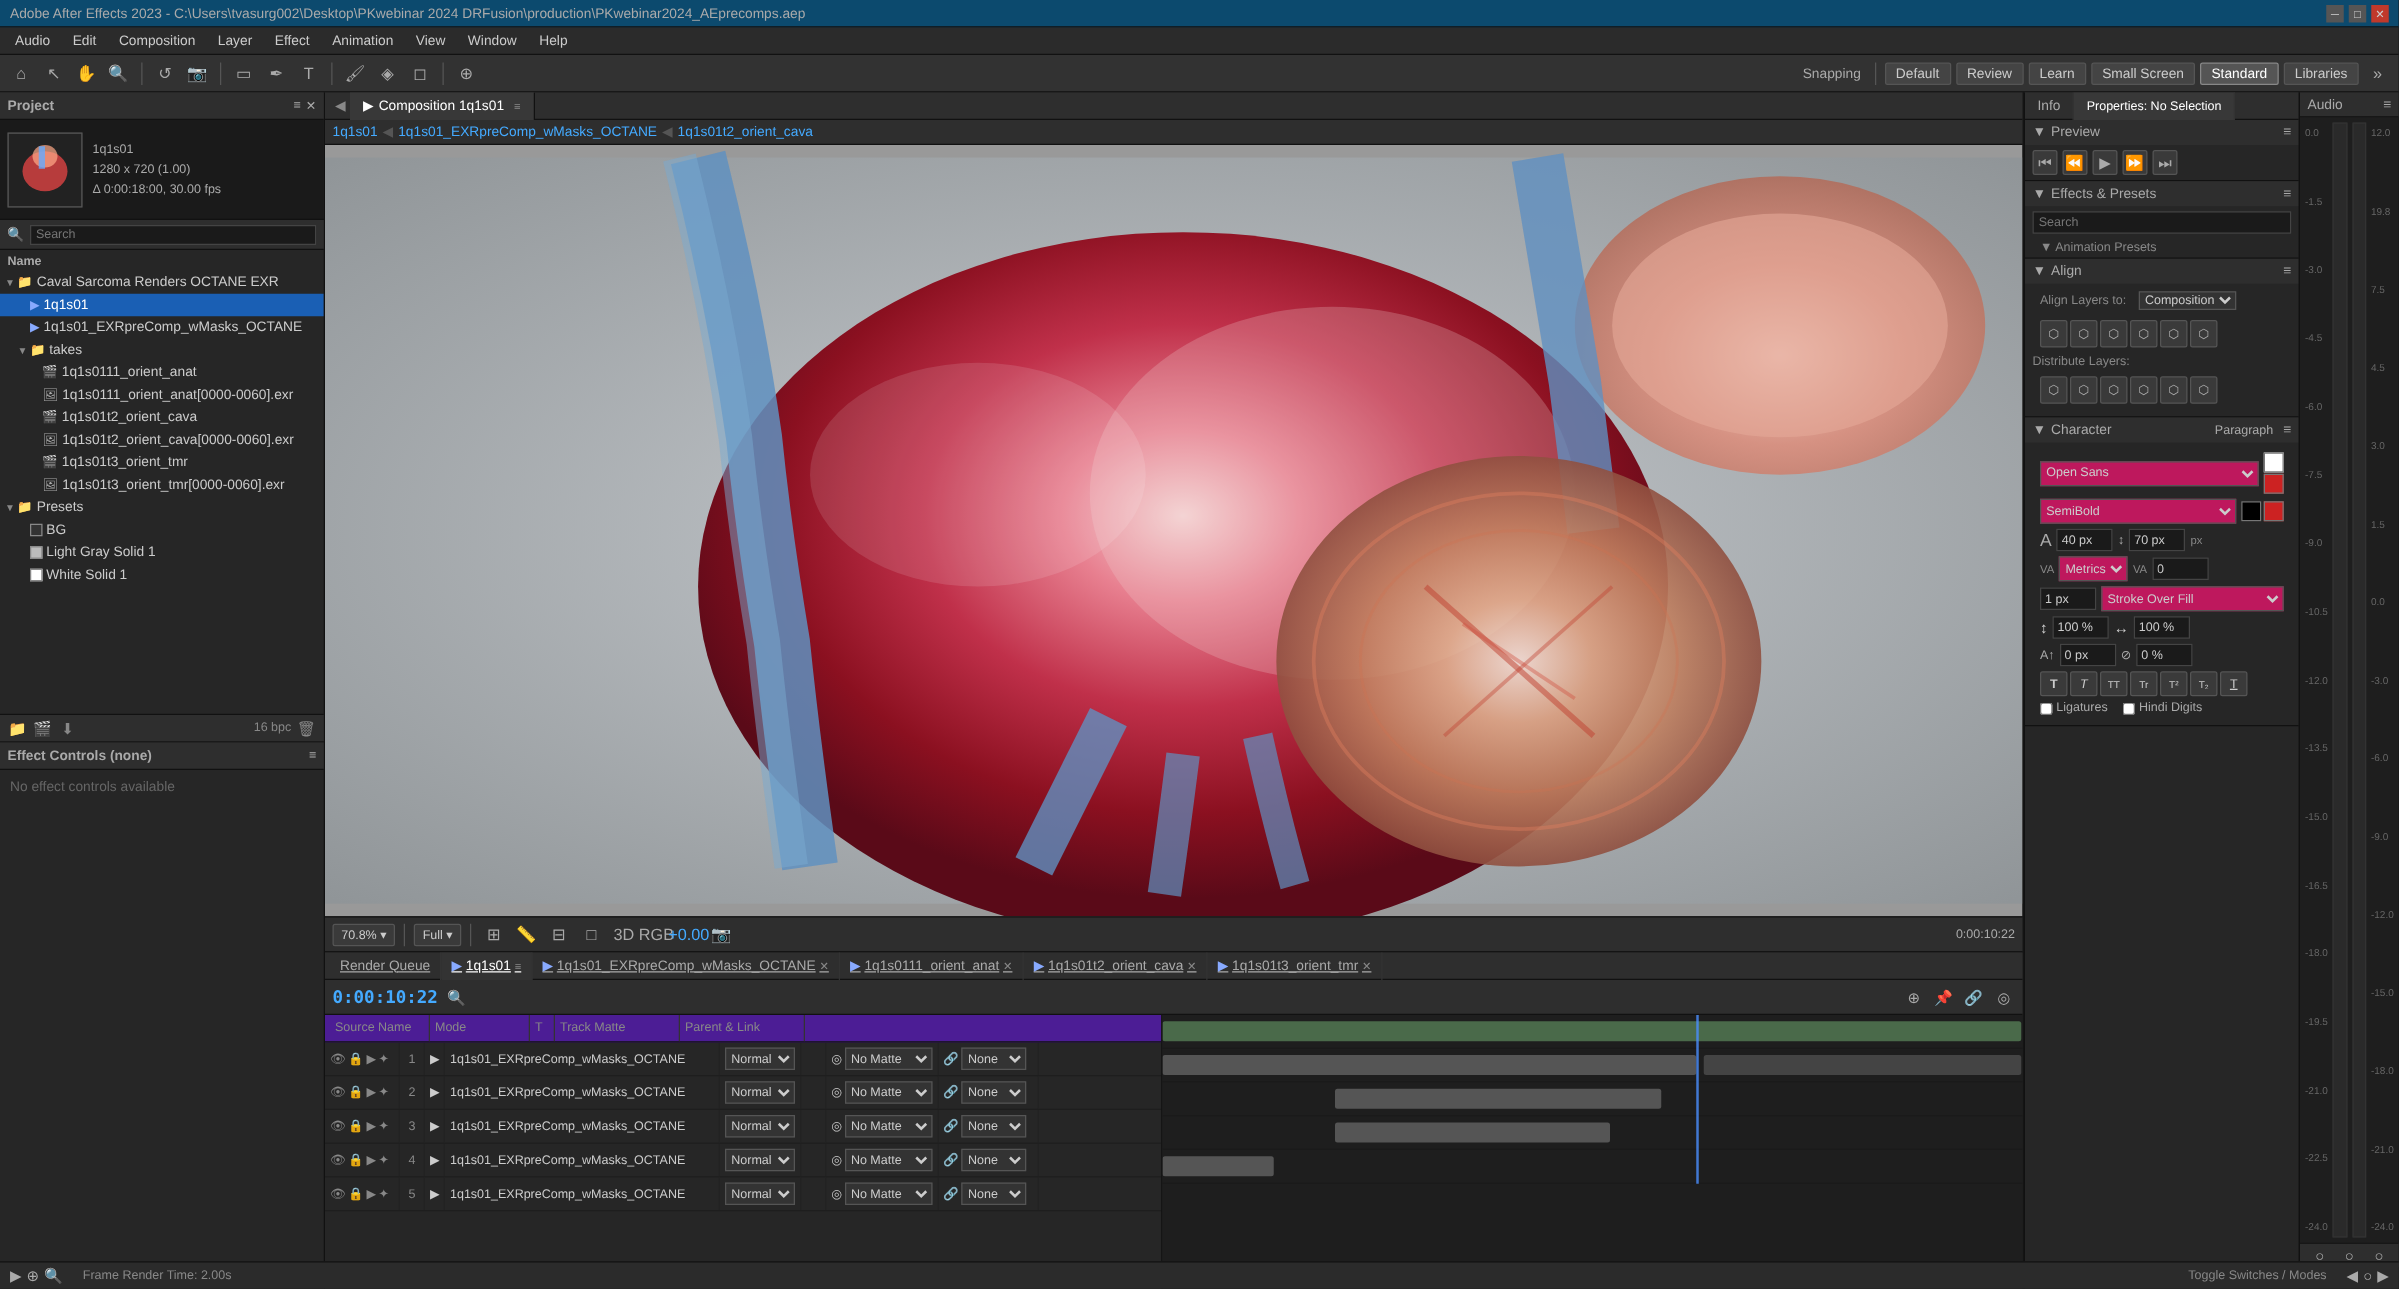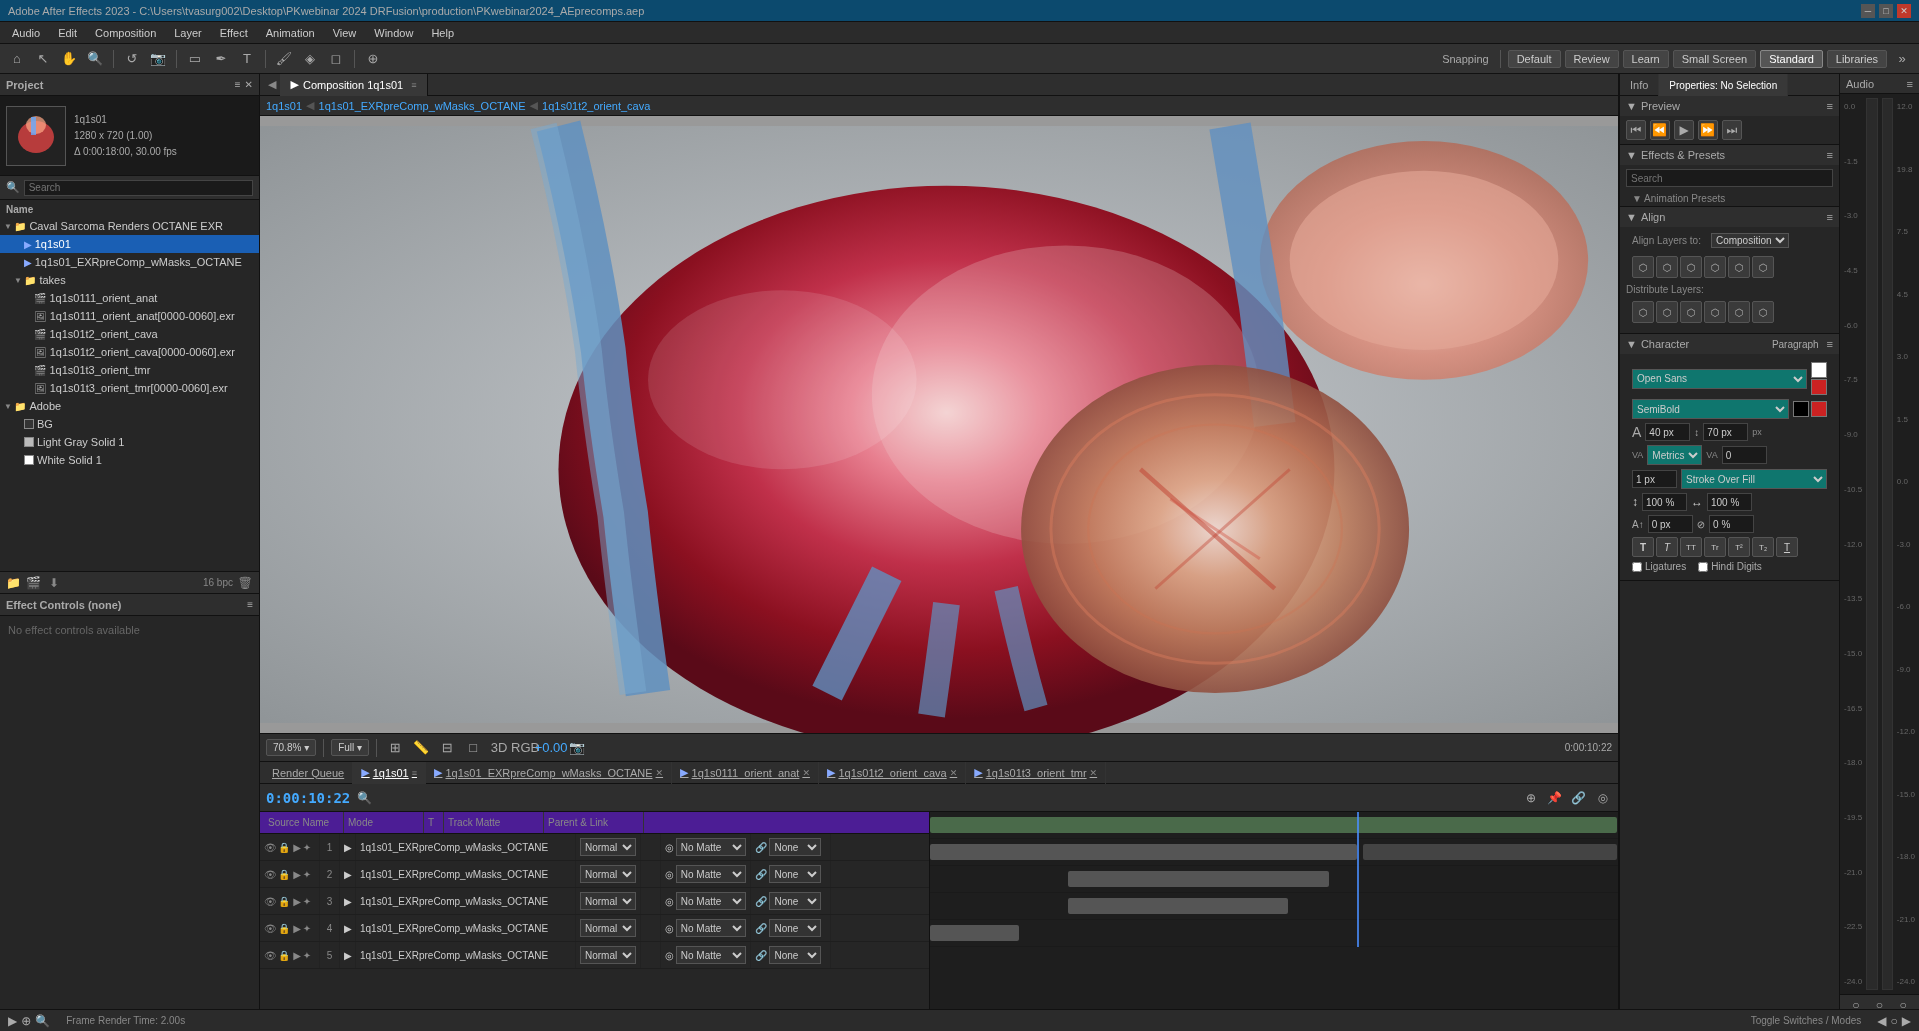--- a/index.html
+++ b/index.html
@@ -495,21 +495,21 @@
 
     
     .char-row {
       display: flex;
       align-items: center;
       gap: 4px;
       padding: 2px 6px;
       font-size: 10px;
     }
     .char-select {
-      background: #0f766e; border: 1px solid #555; color: #ccc;
+      background: #be185d; border: 1px solid #555; color: #ccc;
       font-size: 10px; height: 20px;
     }
     .char-input {
       width: 45px;
       background: #1a1a1a; border: 1px solid #444; color: #ccc;
       font-size: 10px; padding: 1px 3px; height: 18px;
     }
     .char-text-btns {
       display: flex;
       gap: 2px;
@@ -755,21 +755,21 @@
           <span>1q1s01t3_orient_tmr</span>
         </div>
         <div class="tree-item" style="padding-left: 34px;">
           <span class="item-icon" style="color:#aaa;">🖼</span>
           <span>1q1s01t3_orient_tmr[0000-0060].exr</span>
         </div>
 
         <div class="tree-item" style="padding-left: 4px;">
           <span class="arrow">▼</span>
           <span class="item-icon">📁</span>
-          <span>Adobe</span>
+          <span>Presets</span>
         </div>
         <div class="tree-item" style="padding-left: 24px;">
           <span class="item-icon" style="color:#333; background:#333; width:10px; height:10px; display:inline-block; border:1px solid #888; margin-right:3px;"></span>
           <span>BG</span>
         </div>
         <div class="tree-item" style="padding-left: 24px;">
           <span class="item-icon" style="color:#bbb; background:#bbb; width:10px; height:10px; display:inline-block; border:1px solid #888; margin-right:3px;"></span>
           <span>Light Gray Solid 1</span>
         </div>
         <div class="tree-item" style="padding-left: 24px;">

